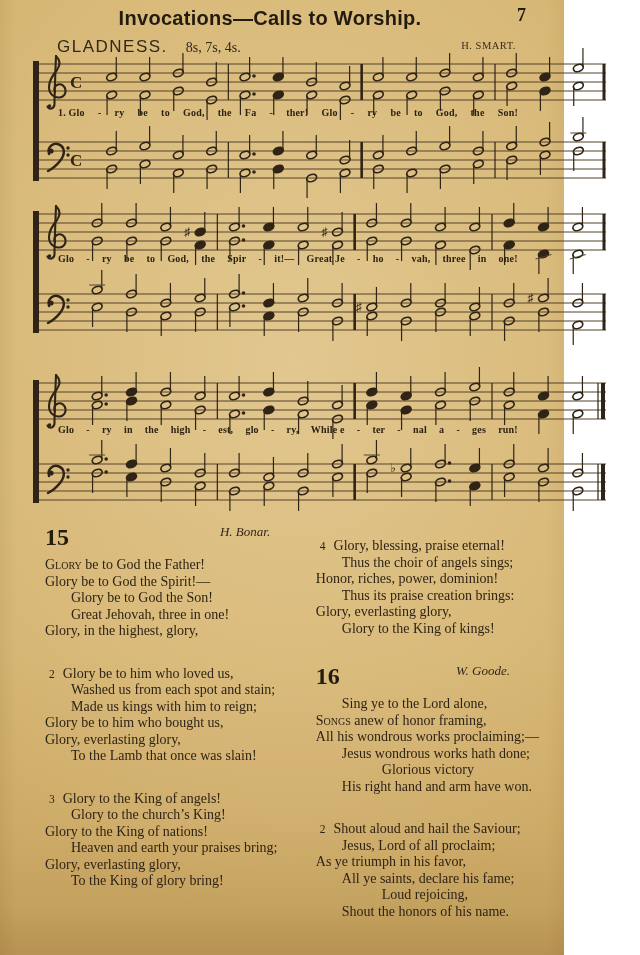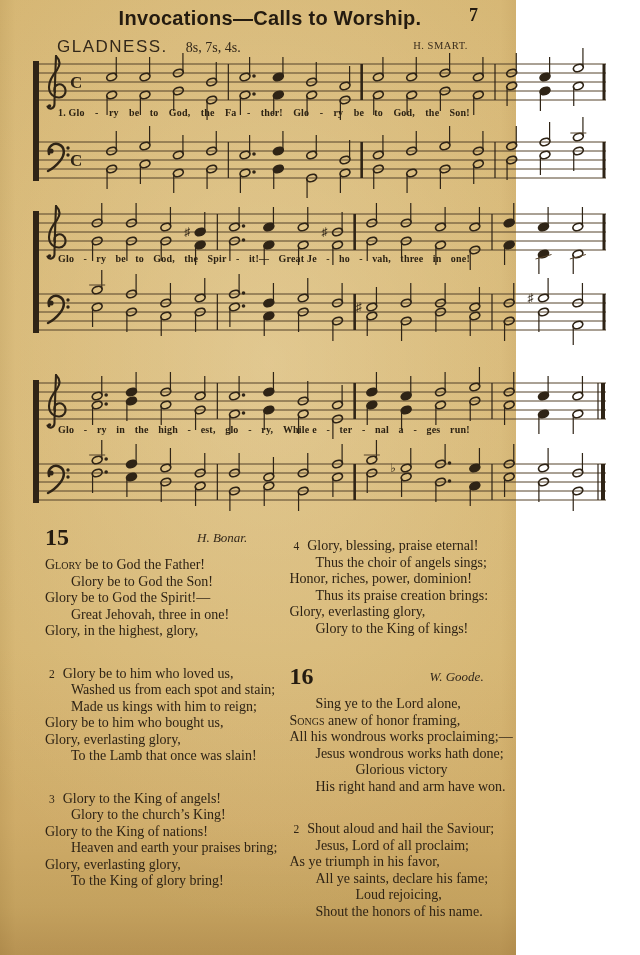--- a/index.html
+++ b/index.html
@@ -2,21 +2,21 @@
 <html><head>
 <meta charset="utf-8">
 <style>
   html,body{margin:0;padding:0;}
   body{
     width:640px;height:955px;overflow:hidden;
     font-family:"Liberation Serif", serif;
     color:#2e2315;
   }
   .page{
-    position:relative;width:516px;height:955px;
+    position:relative;width:564px;height:955px;
     background:
       radial-gradient(130% 95% at 52% 38%, rgba(255,247,220,.30), rgba(255,247,220,0) 62%),
       linear-gradient(90deg, #dfcb9c 0%, #e9d6a9 3%, #e9d6a9 97%, #e2cd9e 100%),
       linear-gradient(180deg, #e9d7aa 0%, #e8d5a6 68%, #e2cc9d 86%, #d6c08e 95%, #c8ae7c 100%);
     background-blend-mode:normal,multiply,normal;
   }
   
   .section-title{
     position:absolute;top:7px;left:0;width:540px;text-align:center;
     font-family:"Liberation Sans", sans-serif;
@@ -35,21 +35,21 @@
   .lyricrow{
     position:absolute;left:58px;right:46px;height:16px;
     display:flex;justify-content:space-between;align-items:baseline;
     font-family:"Liberation Serif", serif;font-weight:bold;font-size:10px;
     letter-spacing:.2px;color:#2c2213;white-space:nowrap;
   }
   
   .columns{position:absolute;top:522px;left:45px;right:25px;display:flex;}
   .col{width:277px;}
   .col.right{flex:1;margin-left:12px;}
-  .hymn-head{display:flex;align-items:center;margin:2px 0 6px 0;}
+  .hymn-head{display:flex;align-items:flex-start;margin:2px 0 6px 0;}
   .hymn-number{font-size:24px;font-weight:bold;color:#241b10;}
   .hymn-author{margin-left:auto;margin-right:13%;font-style:italic;font-size:13px;color:#32271a;}
   .verse{margin:0 0 26px 0;font-size:14px;line-height:16.5px;color:#2e2315;}
   .verse .line{white-space:nowrap;}
   .ind1{padding-left:26px;}
   .ind2{padding-left:66px;}
   .vnum{display:inline-block;font-size:11.5px;padding:0 8px 0 4px;}
   .sc{font-variant:small-caps;}
   .mt14{margin-top:14px;}
   .mt16{margin-top:16px;}
@@ -604,22 +604,22 @@
     </div>
 
   <div class="columns">
     <div class="col" id="col-left">
         <div class="hymn-head">
           <span class="hymn-number">15</span>
           <span class="hymn-author">H. Bonar.</span>
         </div>
         <div class="verse">
           <div class="line"><span class="sc">Glory</span> be to God the Father!</div>
+          <div class="line">Glory be to God the Spirit!—</div>
           <div class="line ind1">Glory be to God the Son!</div>
-          <div class="line">Glory be to God the Spirit!—</div>
           <div class="line ind1">Great Jehovah, three in one!</div>
           <div class="line">Glory, in the highest, glory,</div>
         </div>
         <div class="verse">
           <div class="line"><span class="vnum">2</span>Glory be to him who loved us,</div>
           <div class="line ind1">Washed us from each spot and stain;</div>
           <div class="line ind1">Made us kings with him to reign;</div>
           <div class="line">Glory be to him who bought us,</div>
           <div class="line">Glory, everlasting glory,</div>
           <div class="line ind1">To the Lamb that once was slain!</div>

